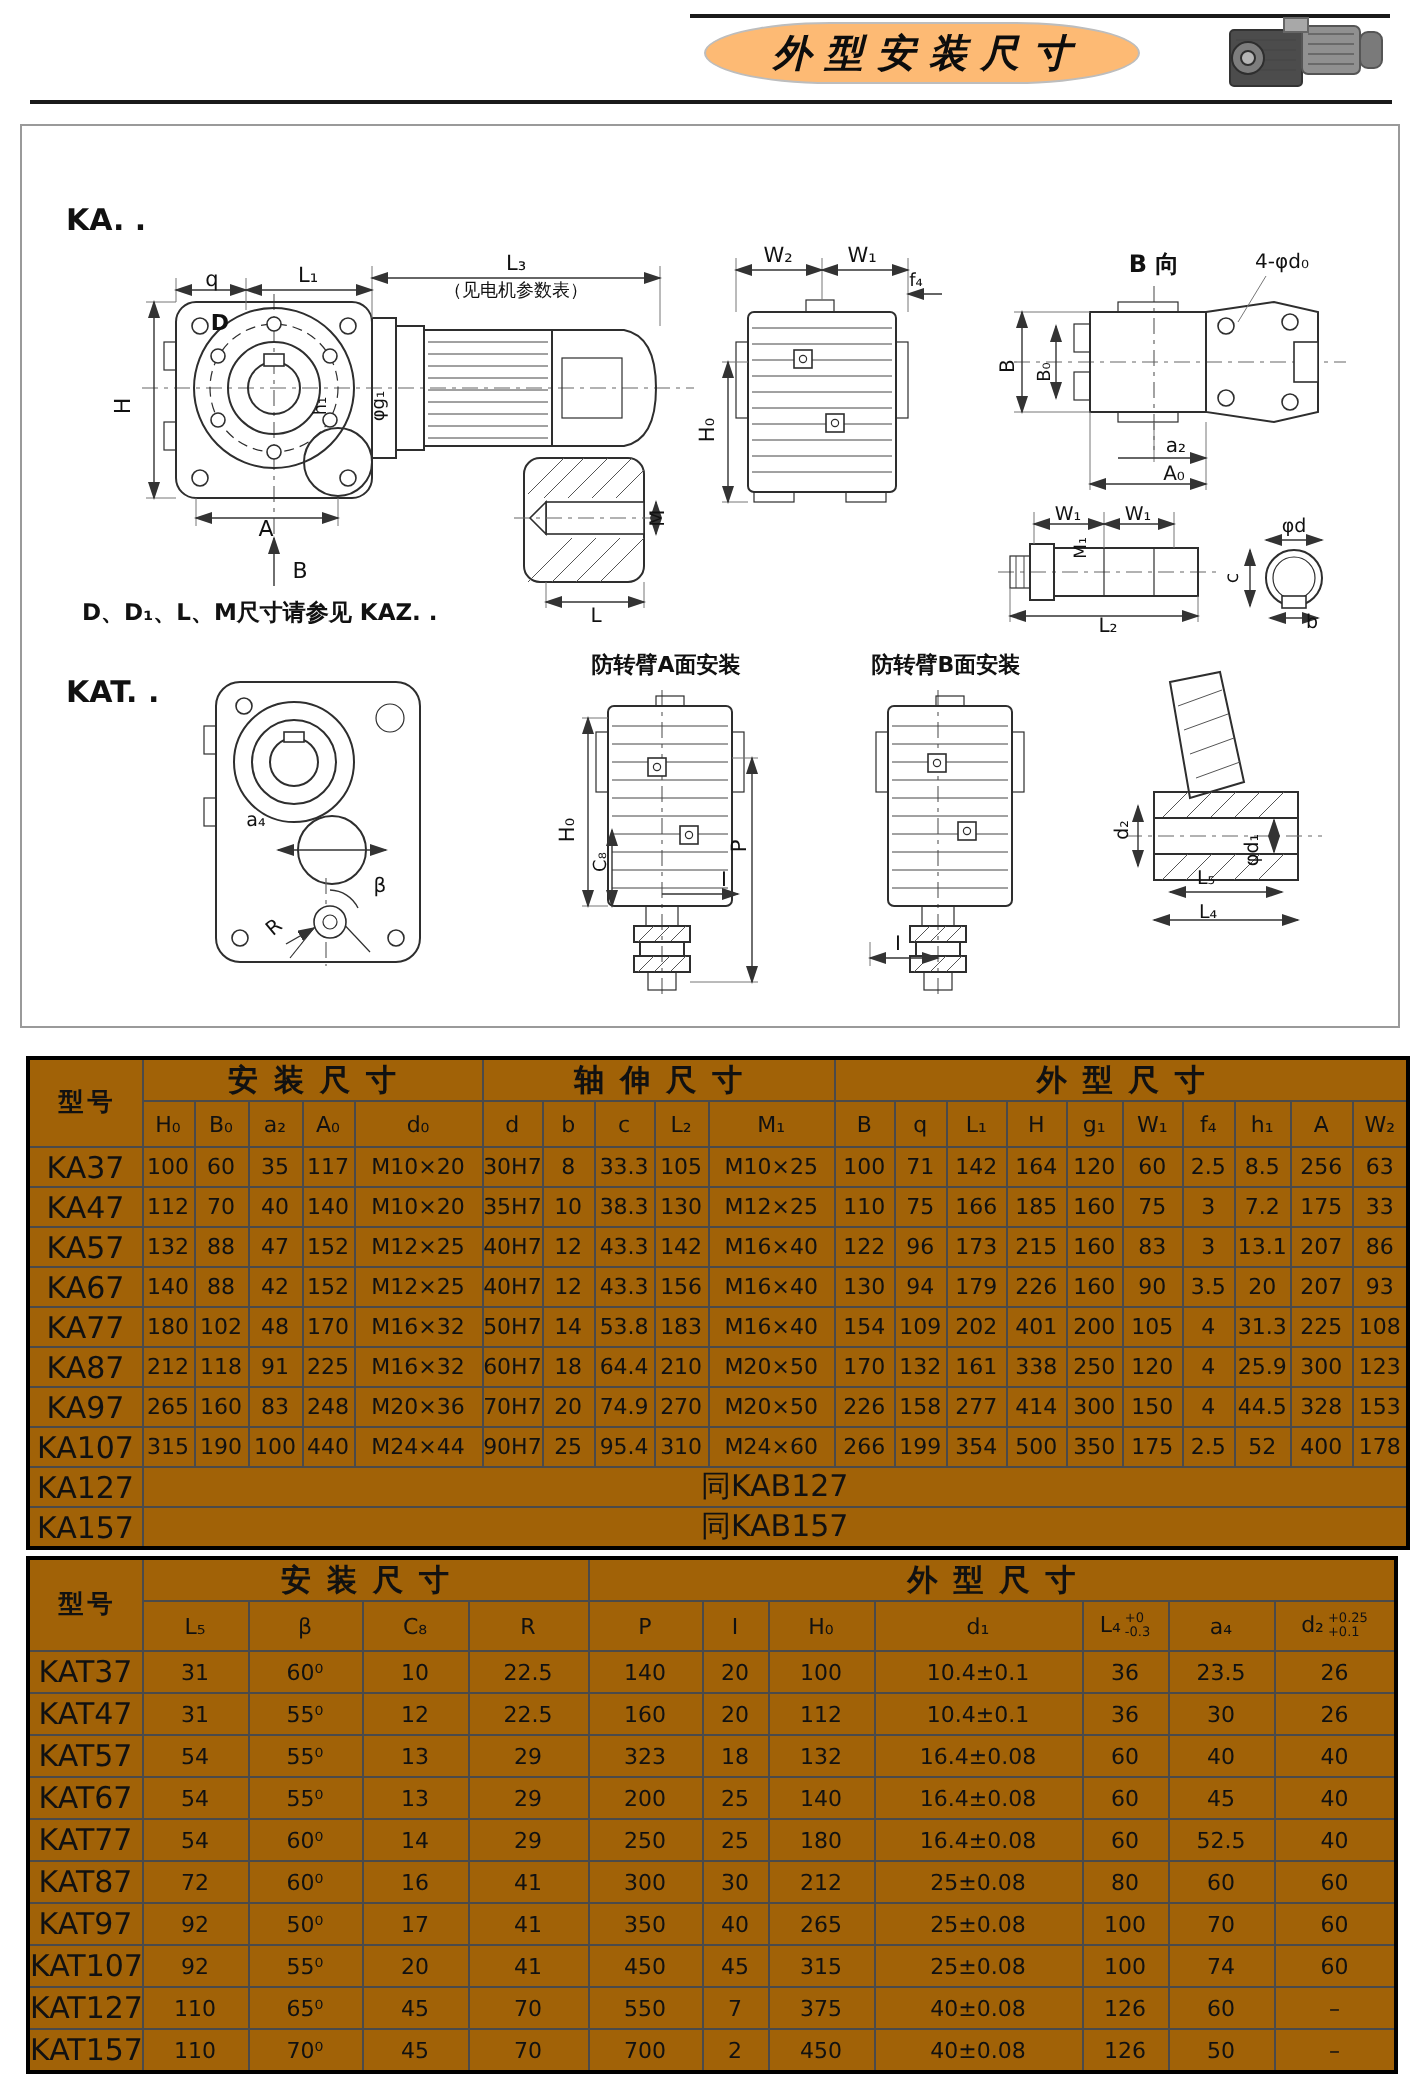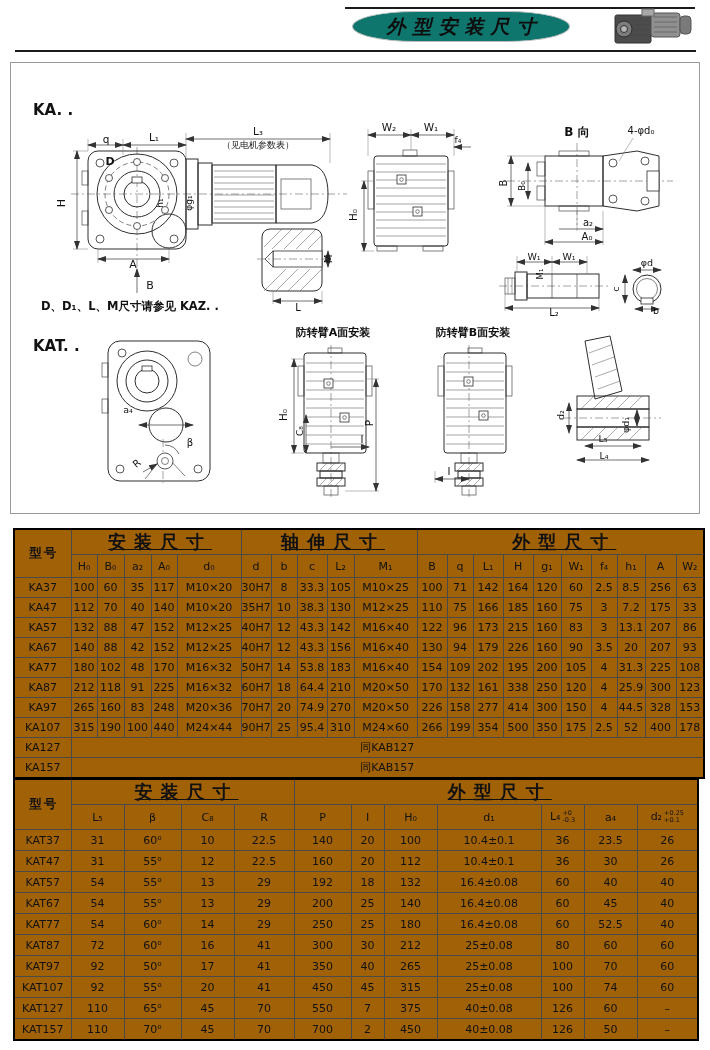--- a/index.html
+++ b/index.html
@@ -1,21 +1,21 @@
 <!DOCTYPE html>
 <html><head>
 <meta charset="utf-8">
 <style>
   html,body{margin:0;padding:0;background:#fff;}
   .page{position:relative;width:710px;height:1050px;background:#fff;
         font-family:"DejaVu Sans",sans-serif;color:#111;overflow:hidden;}
   
   .topline{position:absolute;left:345px;top:7px;width:350px;height:2px;background:#1a1a1a;}
   .title-lens{position:absolute;left:352px;top:11px;width:216px;height:29px;
-      background:#0f766e;border-radius:55%/95%;border:1px solid #bdbdbd;
+      background:#fdba74;border-radius:55%/95%;border:1px solid #bdbdbd;
       display:flex;align-items:center;justify-content:center;}
   .title-lens span{font-size:19px;font-weight:bold;font-style:italic;letter-spacing:7px;
       text-indent:7px;color:#0d0d0d;}
   .product-thumb{position:absolute;left:612px;top:6px;width:84px;height:42px;}
   .rule{position:absolute;left:15px;top:50px;width:681px;height:2px;background:#1a1a1a;}
   
   .drawing-panel{position:absolute;left:10px;top:62px;width:688px;height:450px;
       border:1px solid #9a9a9a;}
   svg text{font-family:"DejaVu Sans",sans-serif;fill:#111;}
   .ol{fill:none;stroke:#2e2e2e;stroke-width:1;}
@@ -27,28 +27,28 @@
   .h{stroke:#555;stroke-width:0.5;}
   .scr{fill:#fff;stroke:#2e2e2e;stroke-width:0.8;}
   
   table{position:absolute;left:13px;border-collapse:collapse;table-layout:fixed;
       width:684px;background:#a16207;}
   #t1{top:528px;}
   #t2{top:778px;}
   table{border:2px solid #000;}
   th,td{border:1px solid #4a4a4a;padding:0;text-align:center;vertical-align:middle;
       font-weight:normal;font-size:11px;white-space:nowrap;overflow:hidden;}
-  .grp{font-size:18px;font-weight:bold;letter-spacing:8px;text-indent:8px;height:20px;text-decoration:underline;}
+  .grp{font-size:15px;font-weight:bold;letter-spacing:8px;text-indent:8px;height:20px;}
   .mdl-h{font-size:12.5px;font-weight:bold;letter-spacing:2px;text-indent:2px;}
   .colh{height:22px;font-size:11px;}
   #t2 .colh{height:24px;}
   td{height:19px;}
   #t2 td{height:20px;}
-  .mdl{font-size:11px;margin-left:29px;}
-  .merged{font-size:11px;}
+  .mdl{font-size:15px;margin-left:29px;}
+  .merged{font-size:15px;}
   .tol{display:inline-flex;flex-direction:column;font-size:6.5px;line-height:1.1;
       vertical-align:middle;margin-left:2px;text-align:left;}
 </style>
 </head>
 <body>
 
 <div class="page">
 
   <div class="topline"></div>
   <div class="title-lens">
@@ -584,21 +584,21 @@
           <td>170</td>
           <td>M16×32</td>
           <td>50H7</td>
           <td>14</td>
           <td>53.8</td>
           <td>183</td>
           <td>M16×40</td>
           <td>154</td>
           <td>109</td>
           <td>202</td>
-          <td>195</td>
+          <td>401</td>
           <td>200</td>
           <td>105</td>
           <td>4</td>
           <td>31.3</td>
           <td>225</td>
           <td>108</td>
         </tr>
         <tr>
           <td class="mdl">KA87</td>
           <td>212</td>
@@ -747,21 +747,21 @@
           <td>36</td>
           <td>30</td>
           <td>26</td>
         </tr>
         <tr>
           <td class="mdl">KAT57</td>
           <td>54</td>
           <td>55⁰</td>
           <td>13</td>
           <td>29</td>
-          <td>192</td>
+          <td>323</td>
           <td>18</td>
           <td>132</td>
           <td>16.4±0.08</td>
           <td>60</td>
           <td>40</td>
           <td>40</td>
         </tr>
         <tr>
           <td class="mdl">KAT67</td>
           <td>54</td>

